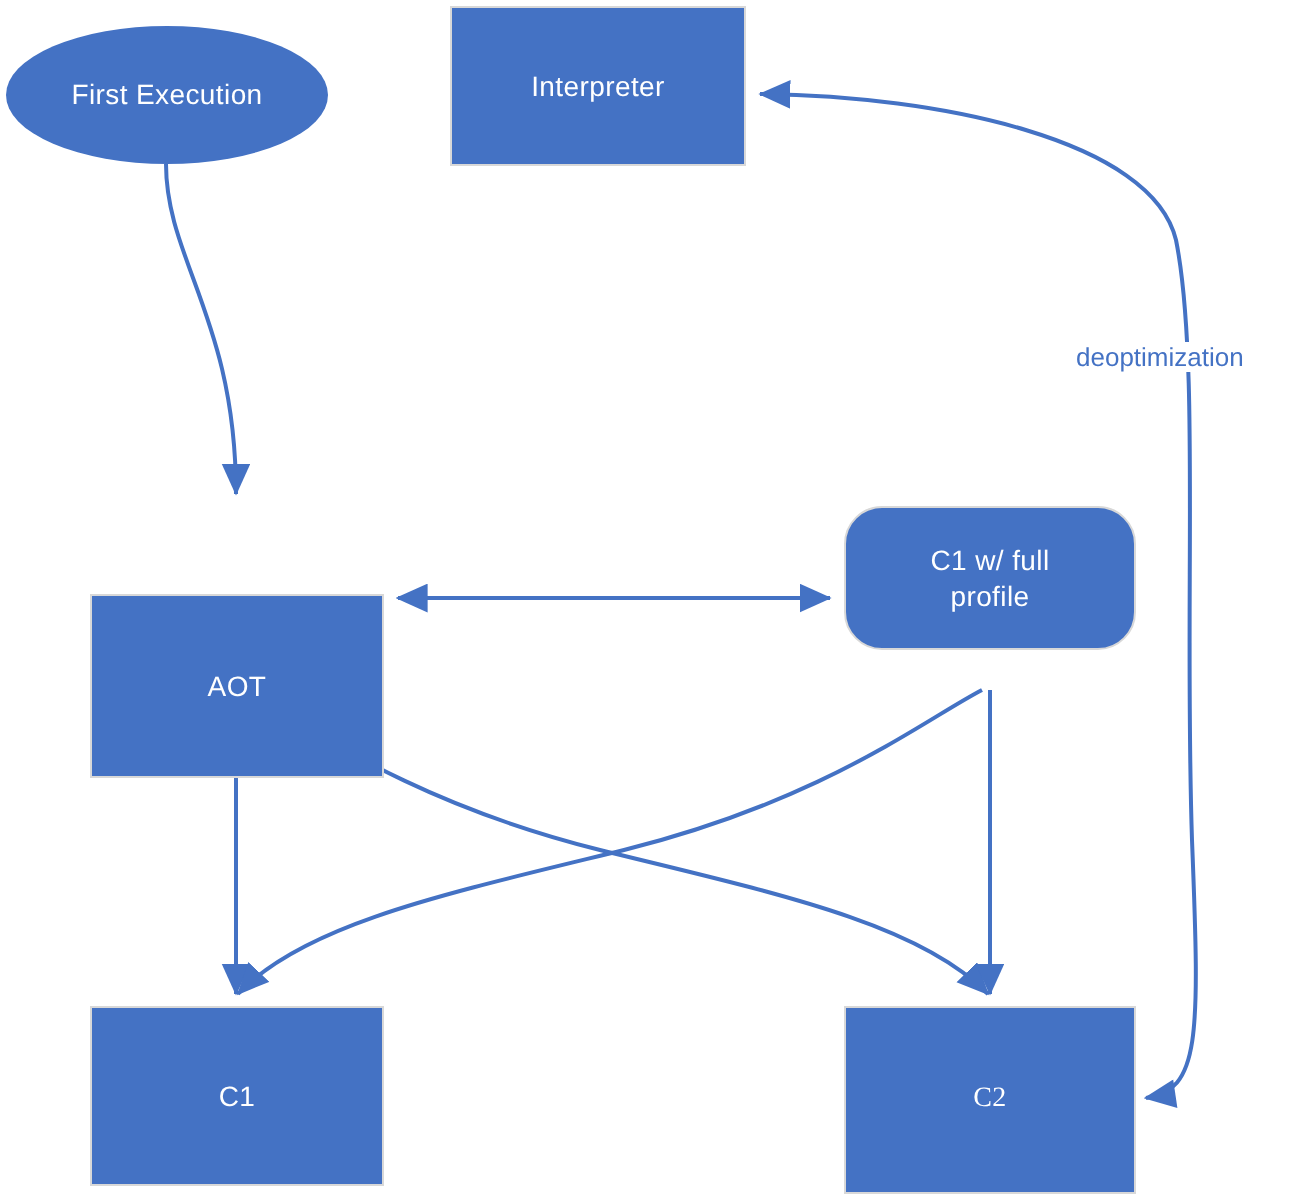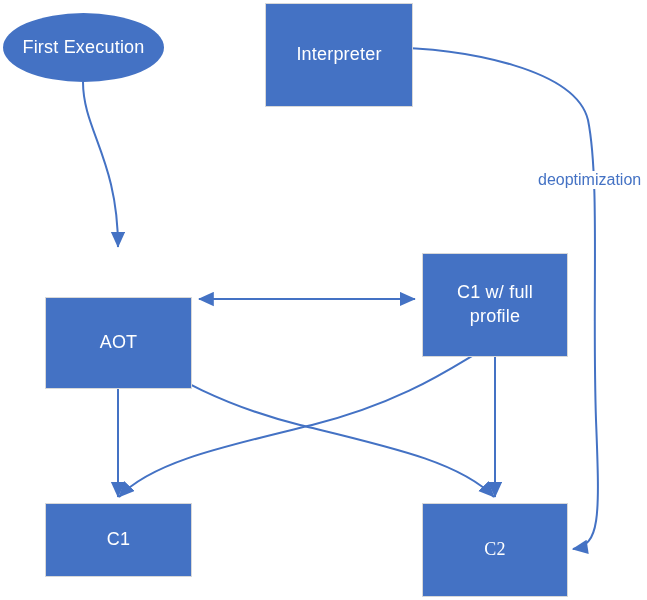--- a/index.html
+++ b/index.html
@@ -27,39 +27,39 @@
   .node {
     position: absolute;
     box-sizing: border-box;
     background: #4472C4;
     border: 1px solid #d8d8d8;
     color: #ffffff;
     display: flex;
     align-items: center;
     justify-content: center;
     text-align: center;
-    font-size: 18px;
+    font-size: 14px;
     line-height: 1.32;
     letter-spacing: 0.2px;
     font-family: "Liberation Sans", sans-serif;
     z-index: 2;
   }
   .node.ellipse {
     border-radius: 50%;
     border: 1px solid rgba(216,216,216,0.0);
   }
   .node-label {
     display: block;
     white-space: pre-line;
     padding: 0 6px;
   }
   .edge-label {
     position: absolute;
     color: #4472C4;
-    font-size: 16px;
+    font-size: 13px;
     font-family: "Liberation Sans", sans-serif;
     white-space: nowrap;
     z-index: 3;
     background: #ffffff;
     padding: 0 1px;
   }
 </style>
 </head>
 <body>
 
@@ -87,34 +87,34 @@
 
     <path d="M 495 345 L 495 497" fill="none" stroke="#4472C4" stroke-width="2" marker-end="url(#arrowhead)"></path>
 
     <path d="M 573 549 C 600 545 600 520 596 420 C 592 300 600 180 588 120 C 576 70 470 48 380 47" fill="none" stroke="#4472C4" stroke-width="2" marker-start="url(#arrowhead-start)" marker-end="url(#arrowhead)"></path>
   </svg>
 
   <div class="node ellipse" style="left:3px; top:13px; width:161px; height:69px;">
     <span class="node-label">First Execution</span>
   </div>
 
-  <div class="node" style="left:225px; top:3px; width:148px; height:104px;margin-left:40px;">
+  <div class="node" style="left:225px; top:3px; width:148px; height:80px;">
     <span class="node-label">Interpreter</span>
   </div>
 
   <div class="node" style="left:45px; top:253px; width:147px; height:92px;margin-top:44px;">
     <span class="node-label">AOT</span>
   </div>
 
-  <div class="node" style="left:422px; top:253px; width:146px; height:104px;">
+  <div class="node" style="left:422px; top:253px; width:146px; height:72px;border-radius:19px;">
     <span class="node-label">C1 w/ full
 profile</span>
   </div>
 
-  <div class="node" style="left:45px; top:503px; width:147px; height:74px;">
+  <div class="node" style="left:45px; top:503px; width:147px; height:90px;">
     <span class="node-label">C1</span>
   </div>
 
   <div class="node" style="left:422px; top:503px; width:146px; height:94px;font-family:Liberation Serif, serif;">
     <span class="node-label">C2</span>
   </div>
 
   <div class="edge-label" style="left:537px; top:171px;">deoptimization</div>
 
 </div>

